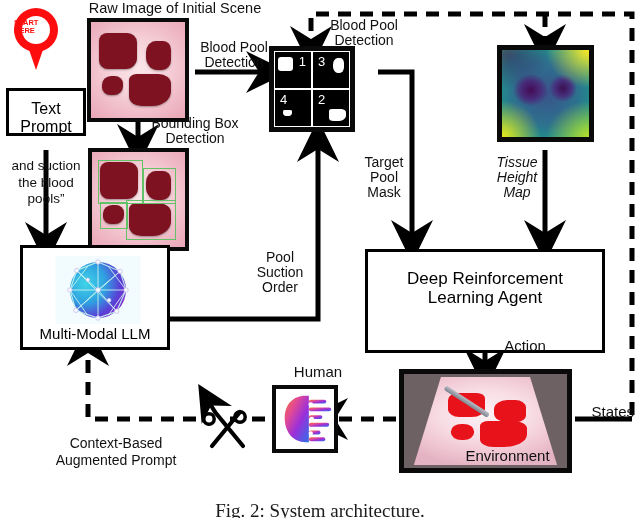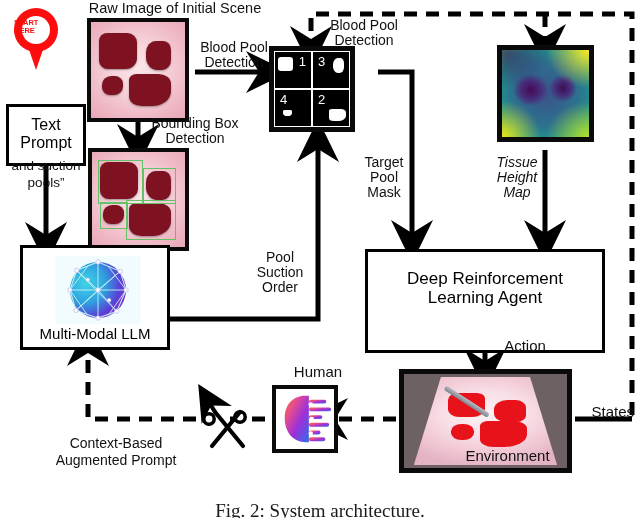--- a/index.html
+++ b/index.html
@@ -160,28 +160,29 @@
   <div class="lbl" style="left:190px;top:40px;width:88px;">
     <div>Blood Pool</div>
     <div>Detection</div>
   </div>
 
   <div class="lbl" style="left:143px;top:116px;width:104px;">
     <div>Bounding Box</div>
     <div>Detection</div>
   </div>
 
-  <div class="box" style="left:6px;top:104px;width:80px;height:62px;">
+  <div class="box" style="left:6px;top:88px;width:80px;height:48px;">
     <div class="boxtxt" style="top:9px;">
       <div>Text</div>
       <div>Prompt</div>
     </div>
   </div>
   <div class="lbl" style="left:0px;top:158px;width:92px;font-size:13.5px;line-height:1.24;">
     <div>and suction</div>
+    <div>the blood</div>
     <div>pools”</div>
   </div>
 
   <div class="imgbox" style="left:88px;top:148px;width:101px;height:103px;">
     <div class="scene">
       <div class="pool p1"></div>
       <div class="pool p2"></div>
       <div class="pool p3"></div>
       <div class="pool p4"></div>
       <div class="bb b1"></div>

